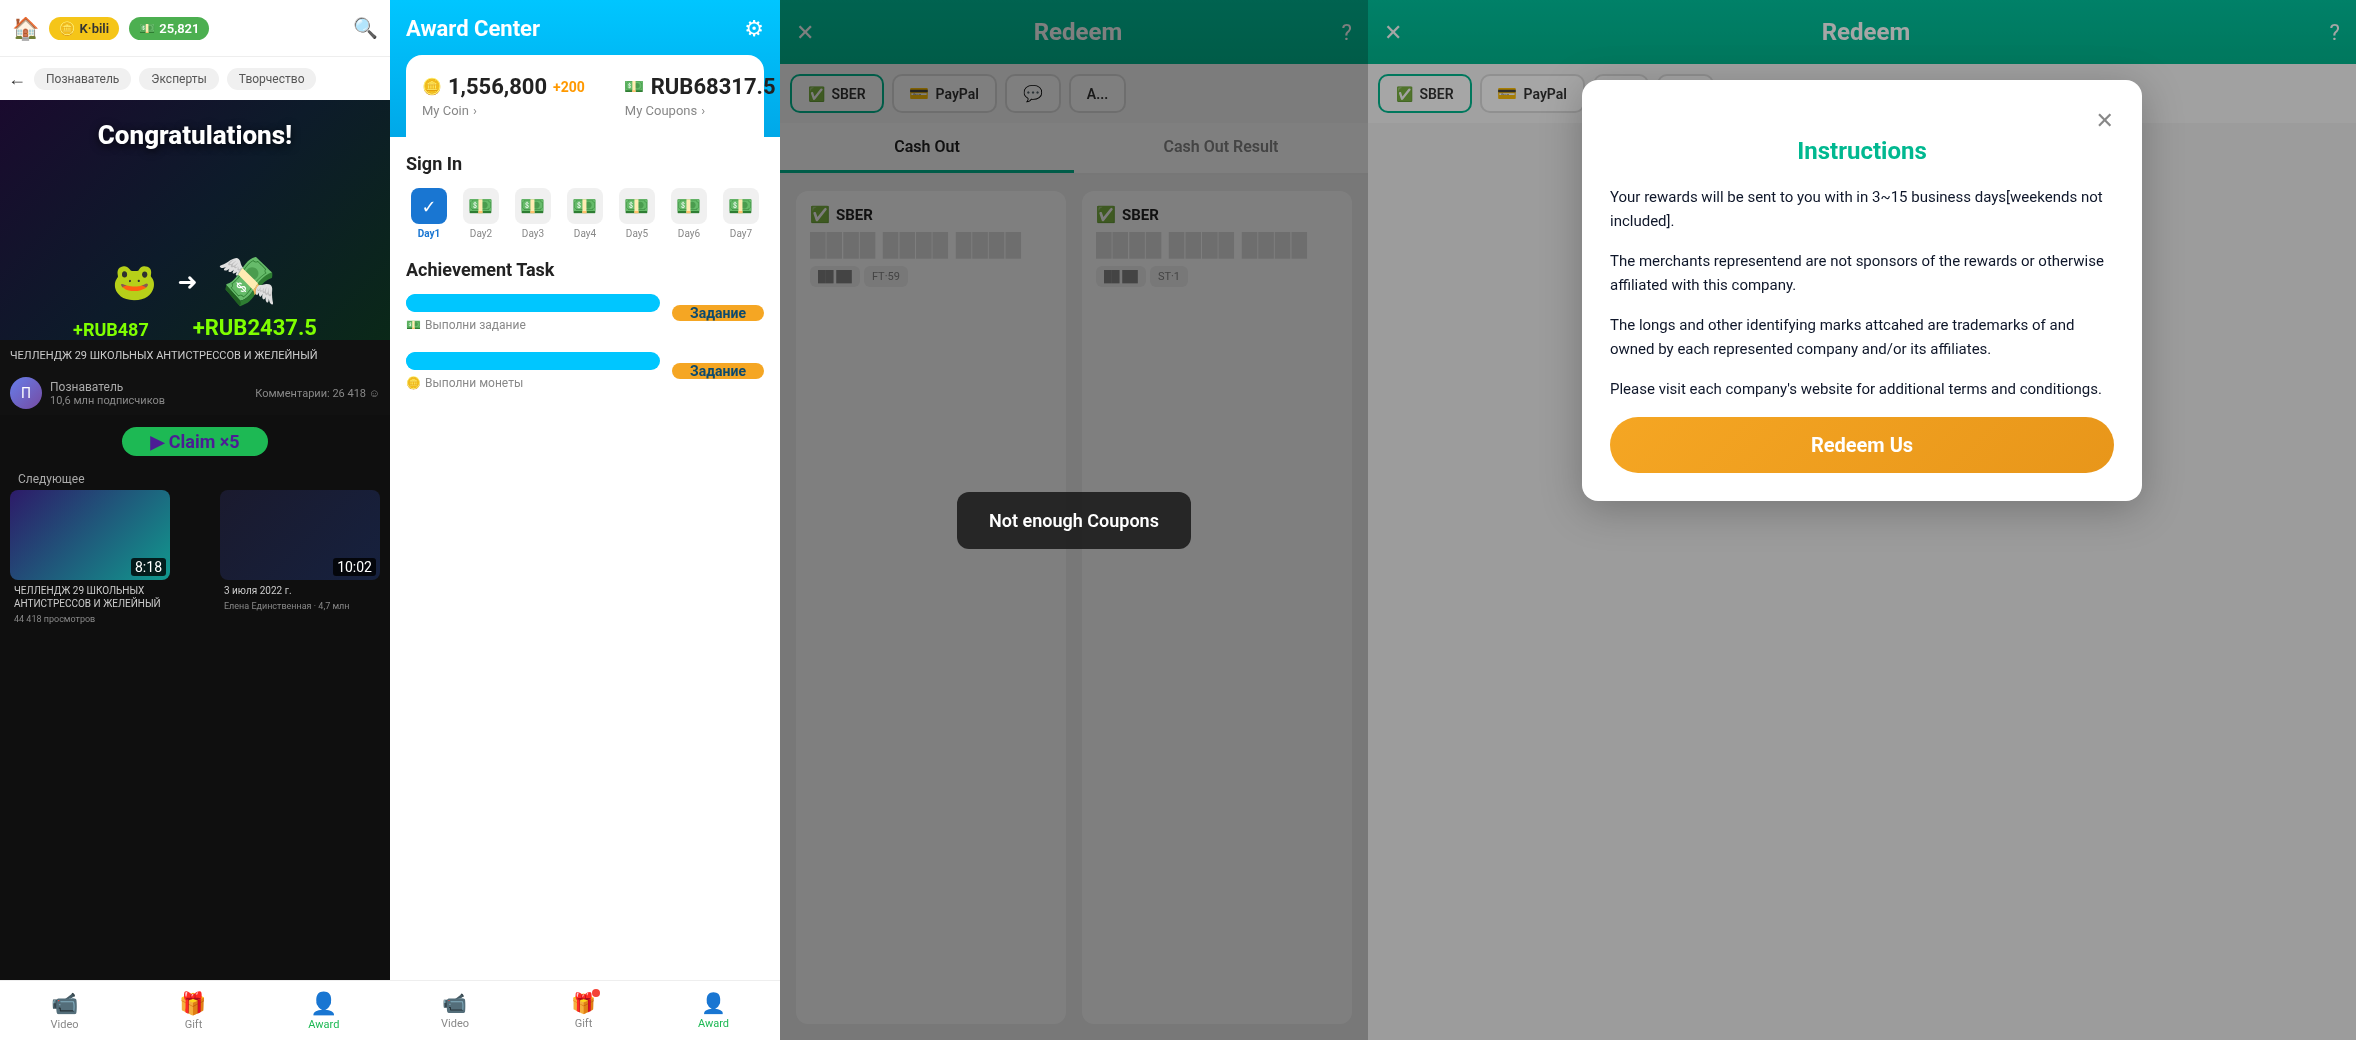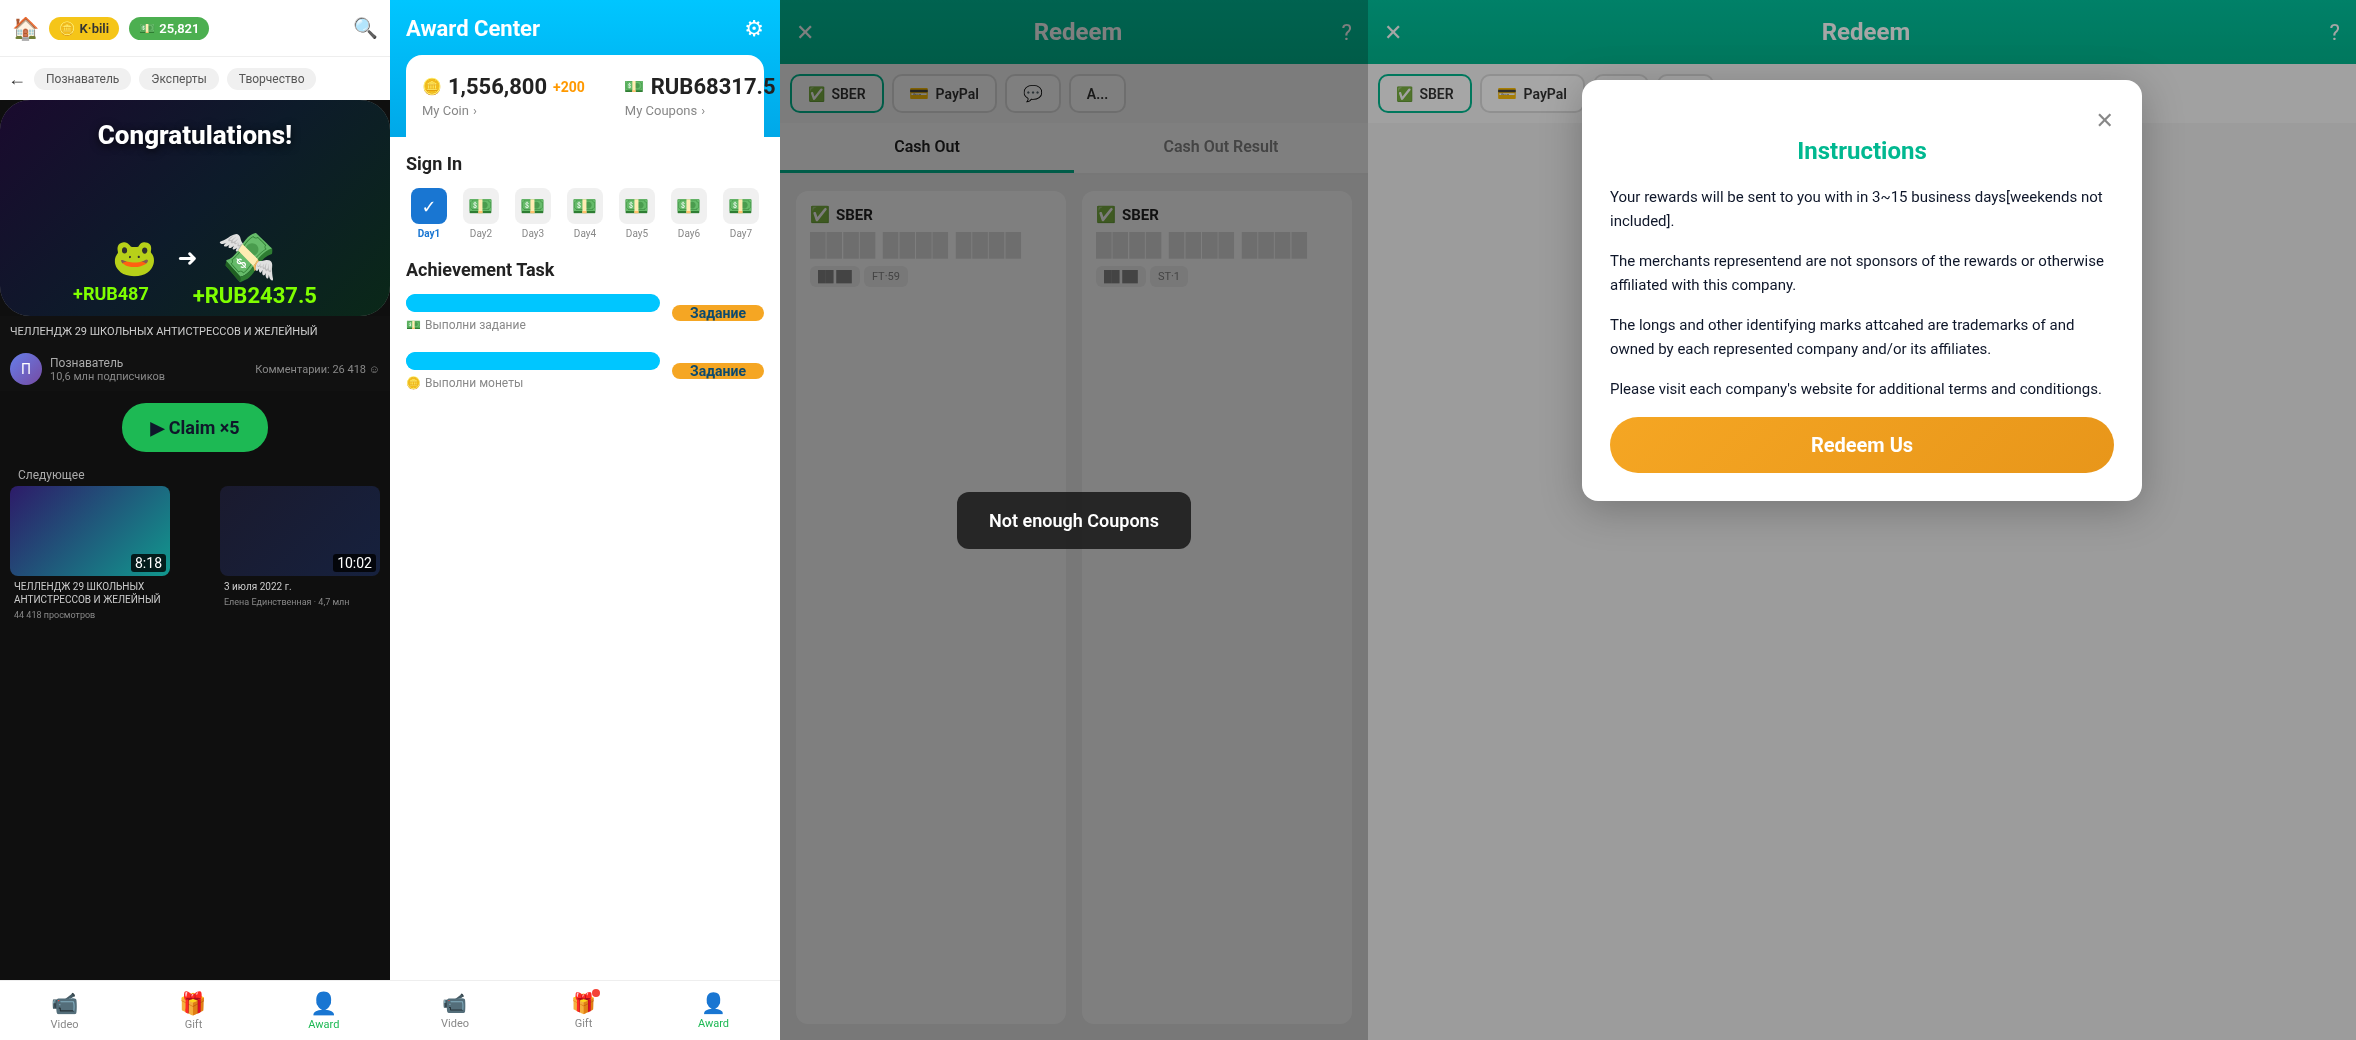--- a/index.html
+++ b/index.html
@@ -71,27 +71,26 @@
     .yt-back-btn { font-size: 18px; color: #333; }
     .yt-nav-pill {
       background: #f0f0f0;
       border-radius: 16px;
       padding: 4px 12px;
       font-size: 12px;
       color: #555;
     }
     .yt-video-area {
       background: #737373;
-      height: 216px;
+      height: 240px;
       position: relative;
       display: flex;
       align-items: center;
       justify-content: center;
       overflow: hidden;
-      border-radius: 30px;
     }
     .yt-video-bg {
       position: absolute;
       inset: 0;
       background: linear-gradient(135deg, #1a0a2e 0%, #0d1b2a 50%, #0a2818 100%);
     }
     .yt-congrats-text {
       position: absolute;
       top: 20px;
       left: 0; right: 0;
@@ -113,24 +112,23 @@
       z-index: 2;
     }
     .yt-frog-emoji { font-size: 36px; }
     .yt-arrow { font-size: 24px; color: #fff; }
     .yt-money-pile { font-size: 48px; }
     .yt-reward-text-row {
       position: absolute;
       bottom: 0;
       left: 0; right: 0;
       display: flex;
-      align-items: flex-start;
+      align-items: flex-end;
       justify-content: center;
       gap: 44px;
-      padding-bottom: 8px;
       z-index: 2;
     }
     .yt-reward-small { color: #7fff00; font-size: 18px; font-weight: 700; }
     .yt-reward-large { color: #7fff00; font-size: 22px; font-weight: 700; }
     .yt-video-title {
       color: #ccc;
       font-size: 11px;
       padding: 8px 10px;
       background: #111;
       line-height: 1.4;
@@ -152,22 +150,22 @@
     .yt-channel-name { color: #aaa; font-size: 12px; }
     .yt-subs { color: #888; font-size: 11px; }
     .yt-comments-count { color: #888; font-size: 11px; margin-left: auto; }
     .yt-claim-btn {
       display: flex;
       align-items: center;
       justify-content: center;
       margin: 12px auto;
       background: #1DB954;
       border-radius: 24px;
-      padding: 14px 28px;
-      color: #0f172a;
+      padding: 4px 28px;
+      color: #4c1d95;
       font-size: 18px;
       font-weight: 700;
       gap: 8px;
       cursor: pointer;
     }
     .yt-next-label { color: #aaa; font-size: 12px; padding: 4px 18px; }
     .yt-thumb-row {
       display: flex;
       gap: 8px;
       padding: 0 10px;

